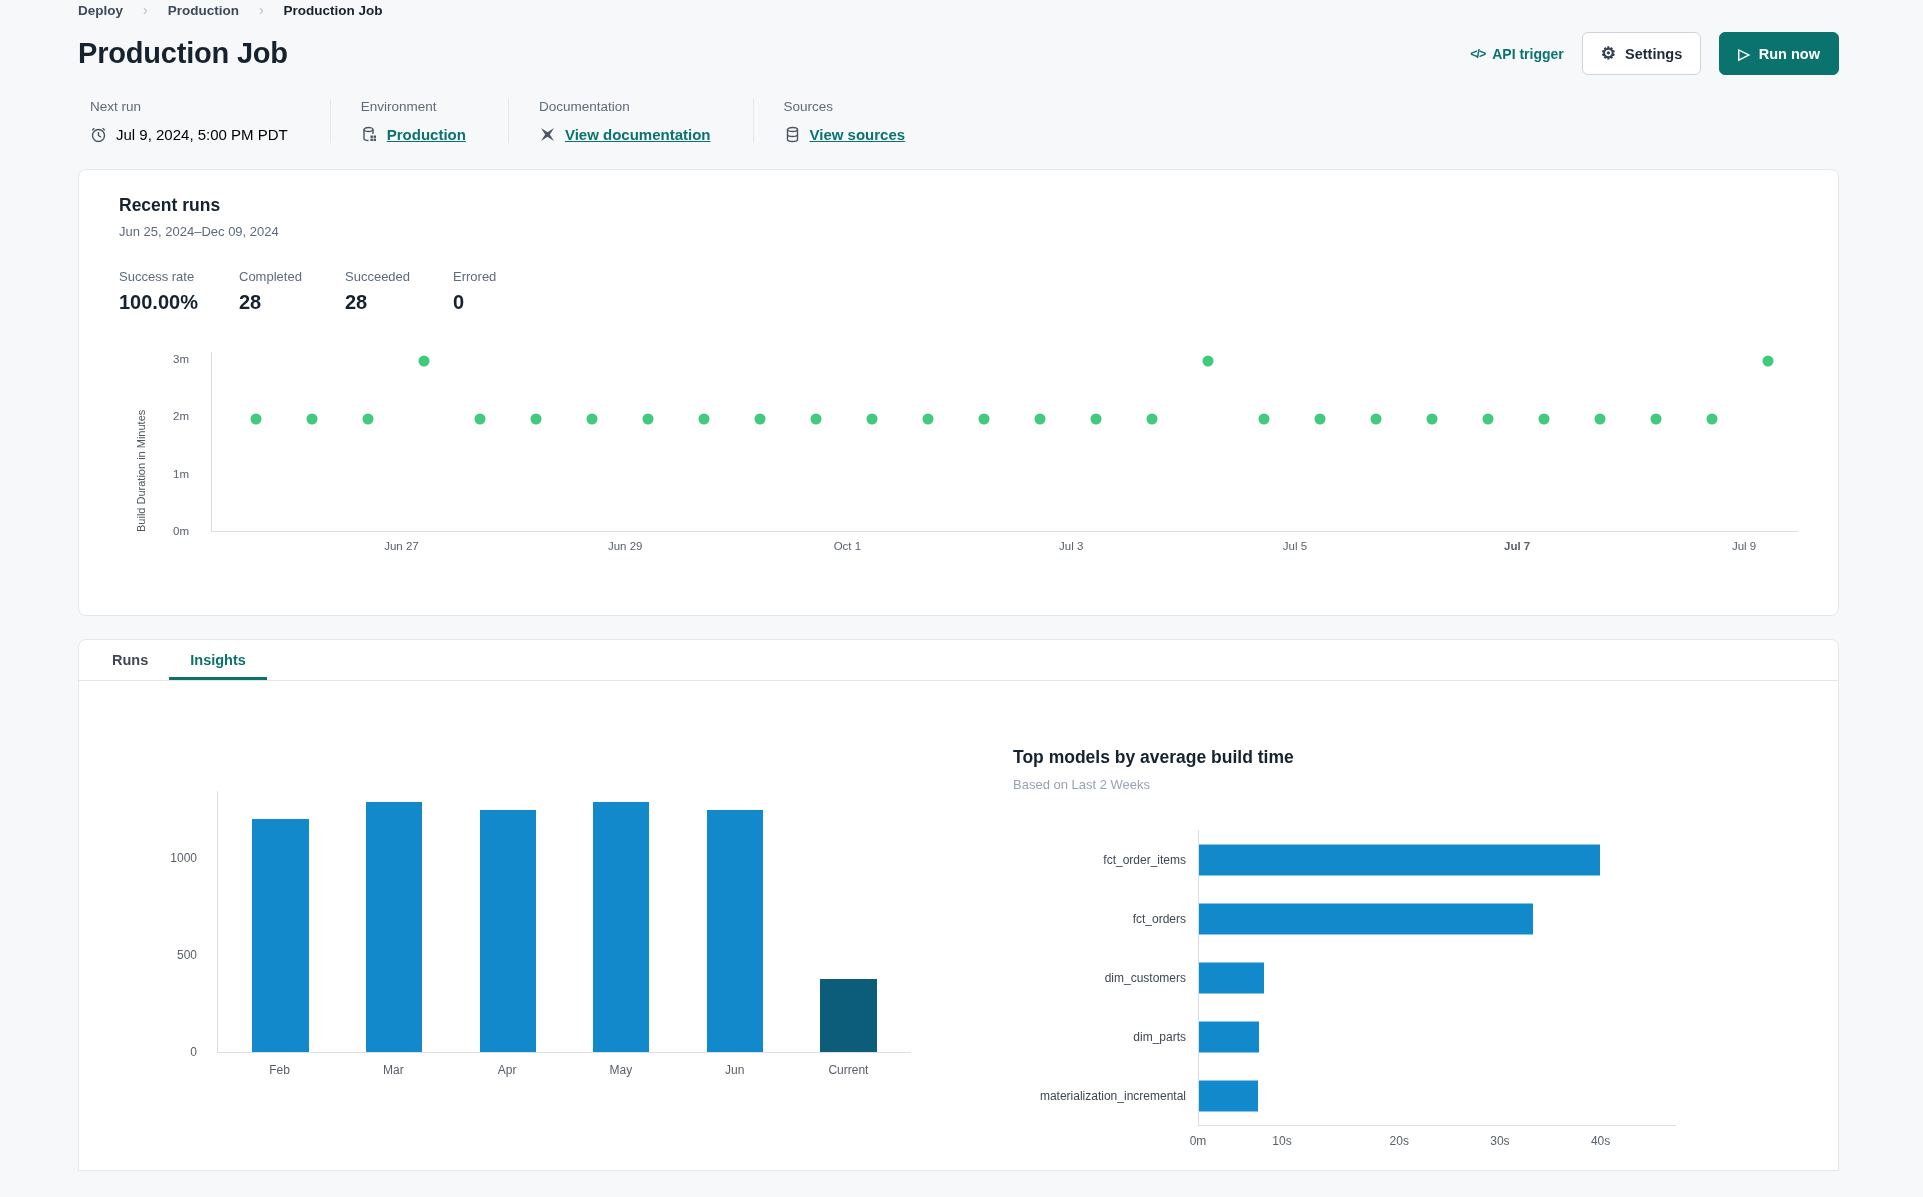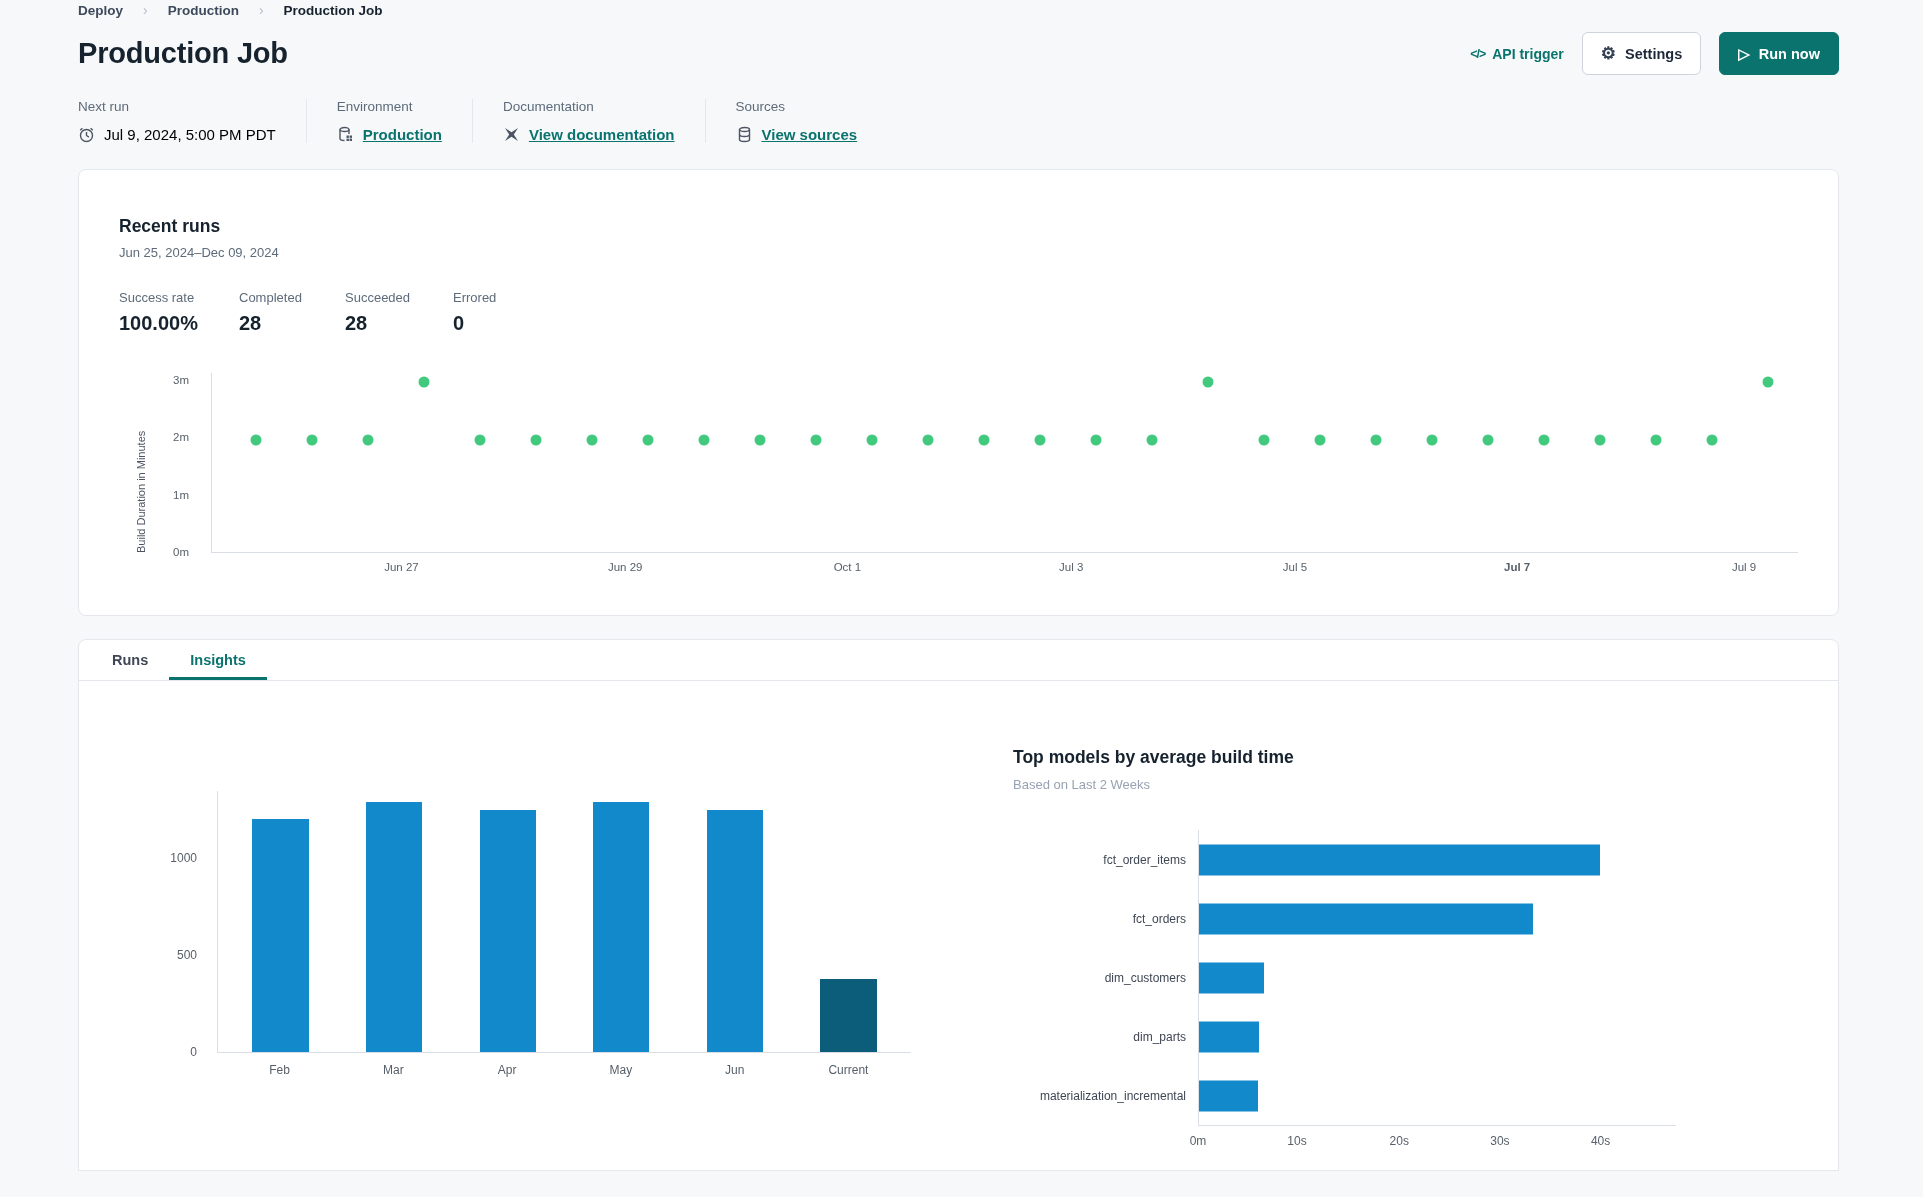--- a/index.html
+++ b/index.html
@@ -20,32 +20,32 @@
   .api-trigger { display:flex; align-items:center; gap:7px; color:#0a736e; font-size:14px; font-weight:700; cursor:pointer; }
   .api-trigger .code-glyph { font-size:12.5px; letter-spacing:-1px; font-weight:700; }
   .btn { display:flex; align-items:center; gap:9px; height:43px; padding:0 18px; border-radius:6px; font-size:14.5px; font-weight:700; cursor:pointer; }
   .btn-secondary { background:#ffffff; border:1px solid #cfd4dc; color:#1d2939; }
   .btn-primary { background:#0a736e; border:1px solid #0a736e; color:#ffffff; }
   .gear-glyph { font-size:17px; line-height:1; color:#344054; }
   .play-glyph { font-size:15px; line-height:1; color:#ffffff; }
 
   
   .info-row { display:flex; margin-top:24px; }
-  .info-col { padding-right:30px; }
+  .info-col { padding-right:30px;margin-left:12px; }
   .info-col + .info-col { border-left:1px solid #e4e7ec; padding-left:30px; }
   .info-label { font-size:13.5px; color:#5d6b7a; }
   .info-value-row { display:flex; align-items:center; gap:9px; margin-top:12px; }
   .info-value { font-size:15px; color:#000000; }
   .info-link { font-size:15px; color:#0a736e; text-decoration:underline; font-weight:600; cursor:pointer; }
   .info-icon { display:inline-flex; width:17px; height:17px; color:#4b5563; }
   .info-icon svg { width:100%; height:100%; }
 
   
   .card { background:#ffffff; border:1px solid #e4e7ec; border-radius:8px; }
-  .recent-runs-card { margin:26px 84px 0 78px; height:447px; padding:46px 40px; }
+  .recent-runs-card { margin:26px 84px 0 78px; height:447px; padding:25px 40px; }
   .card-title { font-size:17.5px; font-weight:700; color:#16222e; }
   .card-subtitle { font-size:13px; color:#5d6b7a; margin-top:8px; }
 
   
   .stats-row { display:flex; margin-top:30px; }
   .stat { min-width:0; }
   .stat-success { width:120px; } .stat-completed { width:106px; } .stat-succeeded { width:108px; }
   .stat-label { font-size:13px; color:#5d6b7a; }
   .stat-value { font-size:20px; font-weight:700; color:#16222e; margin-top:7px; }
 
@@ -323,21 +323,21 @@
               </div>
               <div class="hbar-row">
                 <div class="hbar-label">materialization_incremental</div>
                 <div class="hbar-track">
                   <div class="hbar" style="width: 12.8261%; background: rgb(18, 137, 202);"></div>
                 </div>
               </div>
             </div>
           <div class="hbar-axis" id="hbar-axis">
               <div class="hbar-xtick" style="left: 0px;">0m</div>
-              <div class="hbar-xtick" style="left: 99px;">10s</div>
+              <div class="hbar-xtick" style="left: 84px;">10s</div>
               <div class="hbar-xtick" style="left: 201.304px;">20s</div>
               <div class="hbar-xtick" style="left: 301.957px;">30s</div>
               <div class="hbar-xtick" style="left: 402.609px;">40s</div>
             </div>
         </div>
       </div>
     </div>
   </div>
 </div>
 

